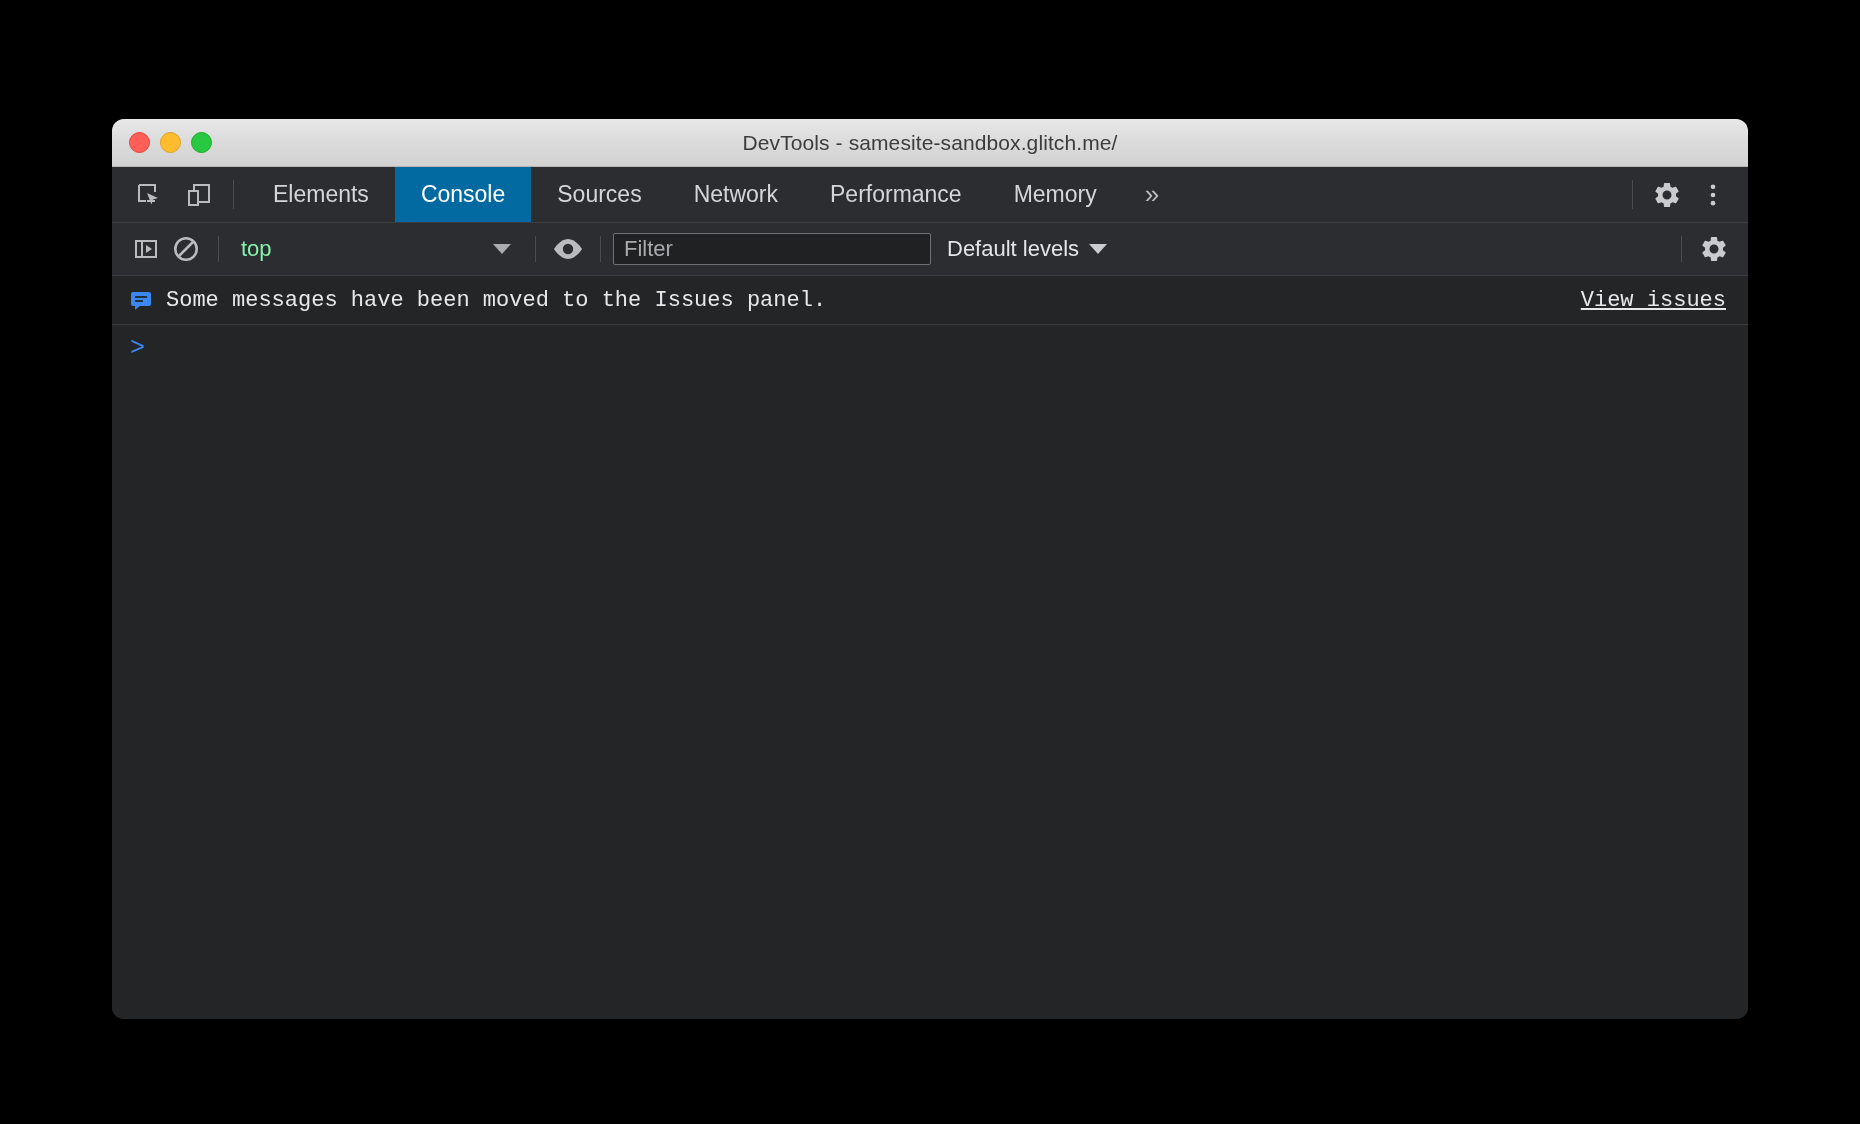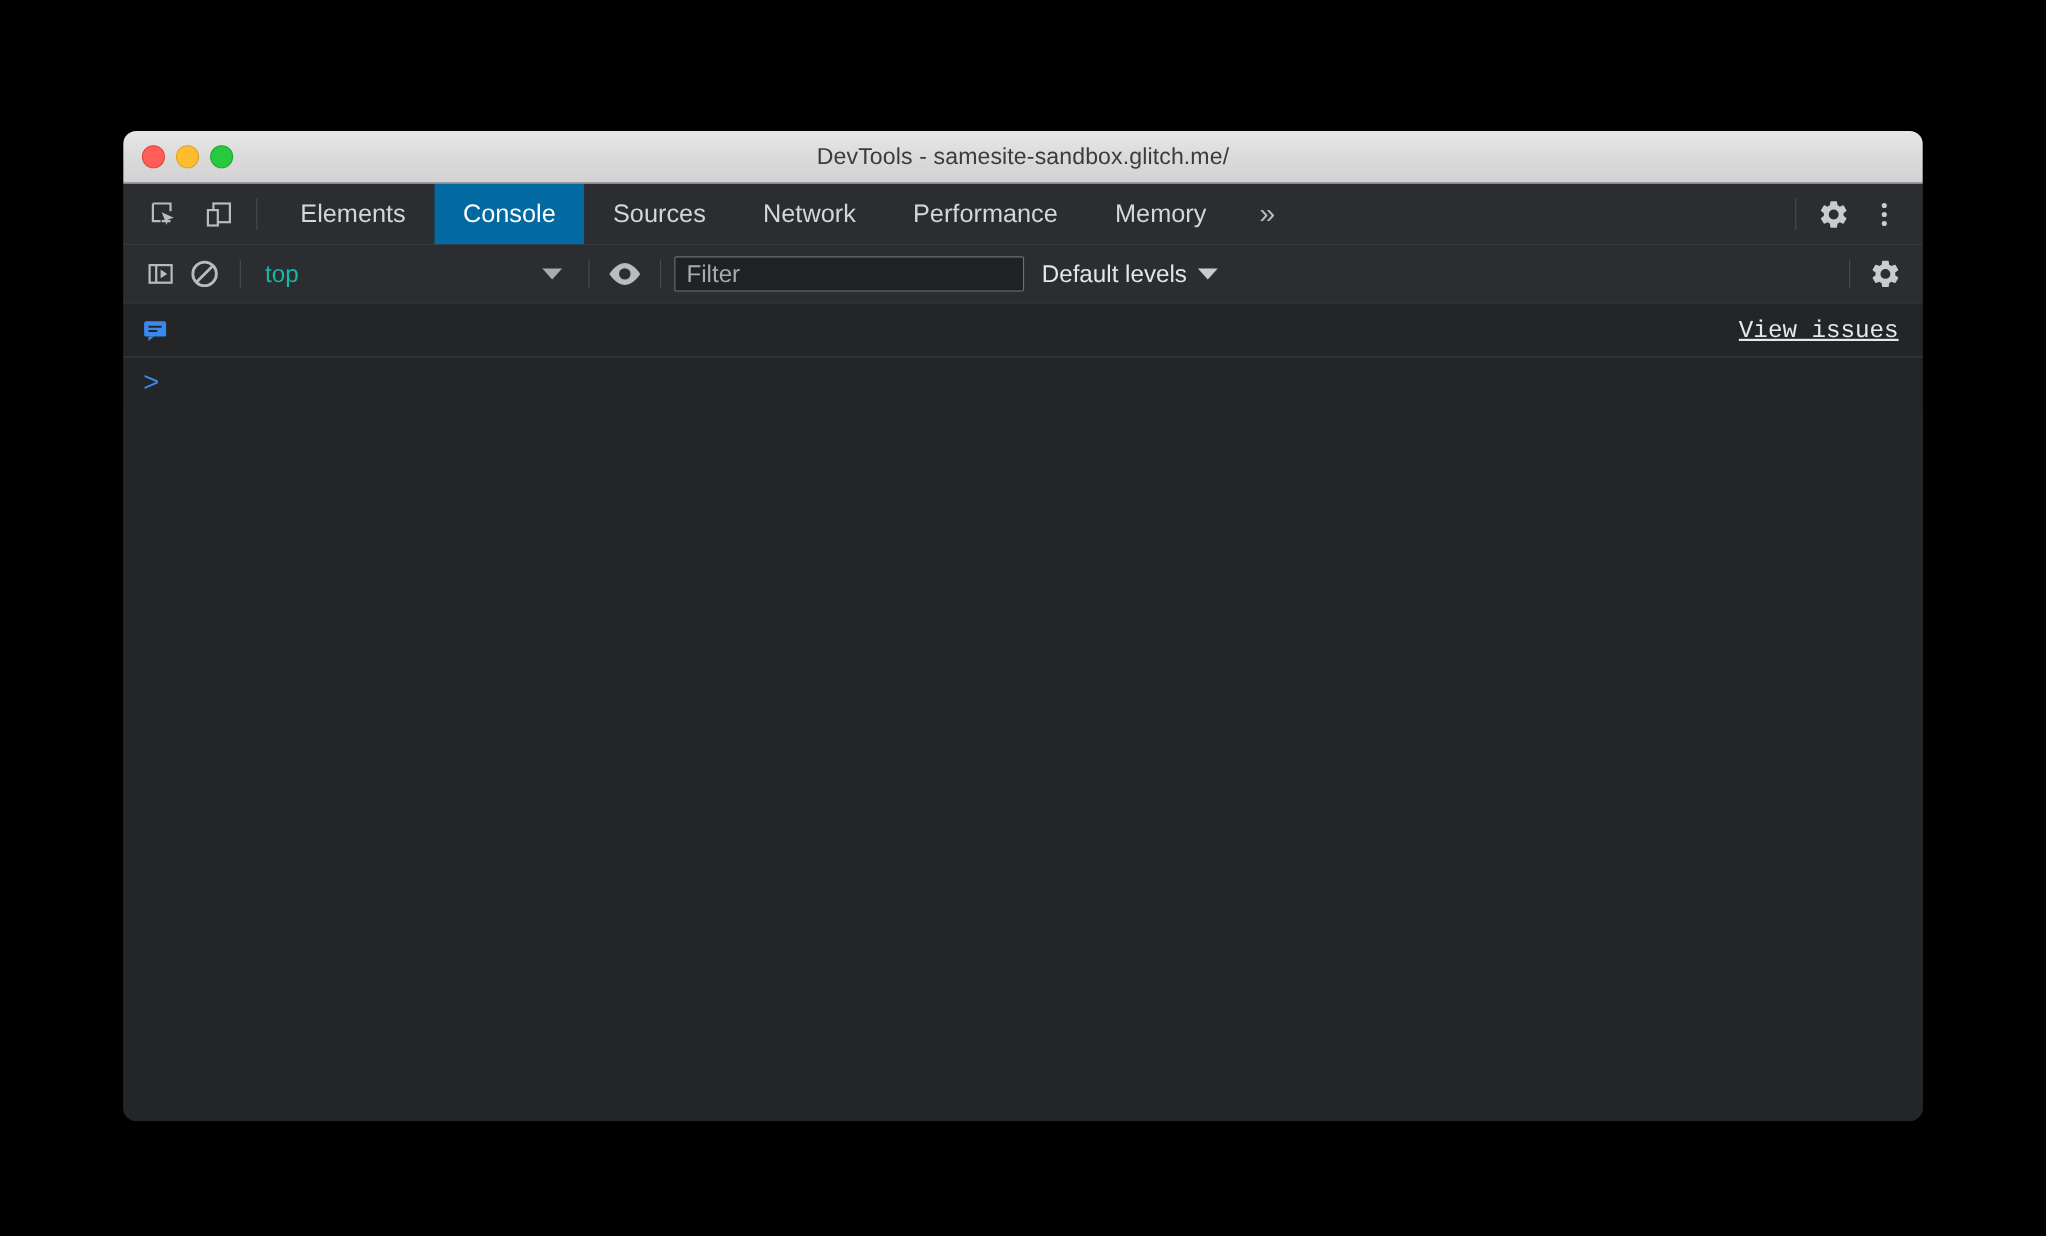--- a/index.html
+++ b/index.html
@@ -165,21 +165,21 @@
     margin: 0 12px;
     flex: 0 0 1px;
   }
   .ctx-select {
     display: flex;
     align-items: center;
     justify-content: space-between;
     width: 292px;
     height: 40px;
     padding: 0 12px 0 10px;
-    color: #14b8a6;
+    color: #86efac;
     font-size: 22px;
     border-radius: 3px;
     box-sizing: border-box;
   }
   .caret {
     width: 0; height: 0;
     border-left: 9px solid transparent;
     border-right: 9px solid transparent;
     border-top: 10px solid #a9abad;
     display: block;
@@ -367,20 +367,21 @@
     <div class="console">
       <div class="msgrow">
         <div class="msgicon">
           <svg width="24" height="24" viewBox="0 0 24 24">
             <rect x="2" y="4" width="20" height="14" rx="2" fill="#3b87f0"></rect>
             <path d="M6 18 L6 22 L11 18 Z" fill="#3b87f0"></path>
             <line x1="6" y1="9" x2="18" y2="9" stroke="#242527" stroke-width="1.8"></line>
             <line x1="6" y1="13" x2="14" y2="13" stroke="#242527" stroke-width="1.8"></line>
           </svg>
         </div>
+        <div class="msgtext">Some messages have been moved to the Issues panel.</div>
         <div class="spacer"></div>
         <div class="viewissues">View issues</div>
       </div>
       <div class="promptrow">
         <span class="chev">&gt;</span>
       </div>
       <div class="fill"></div>
     </div>
 
   </div>

